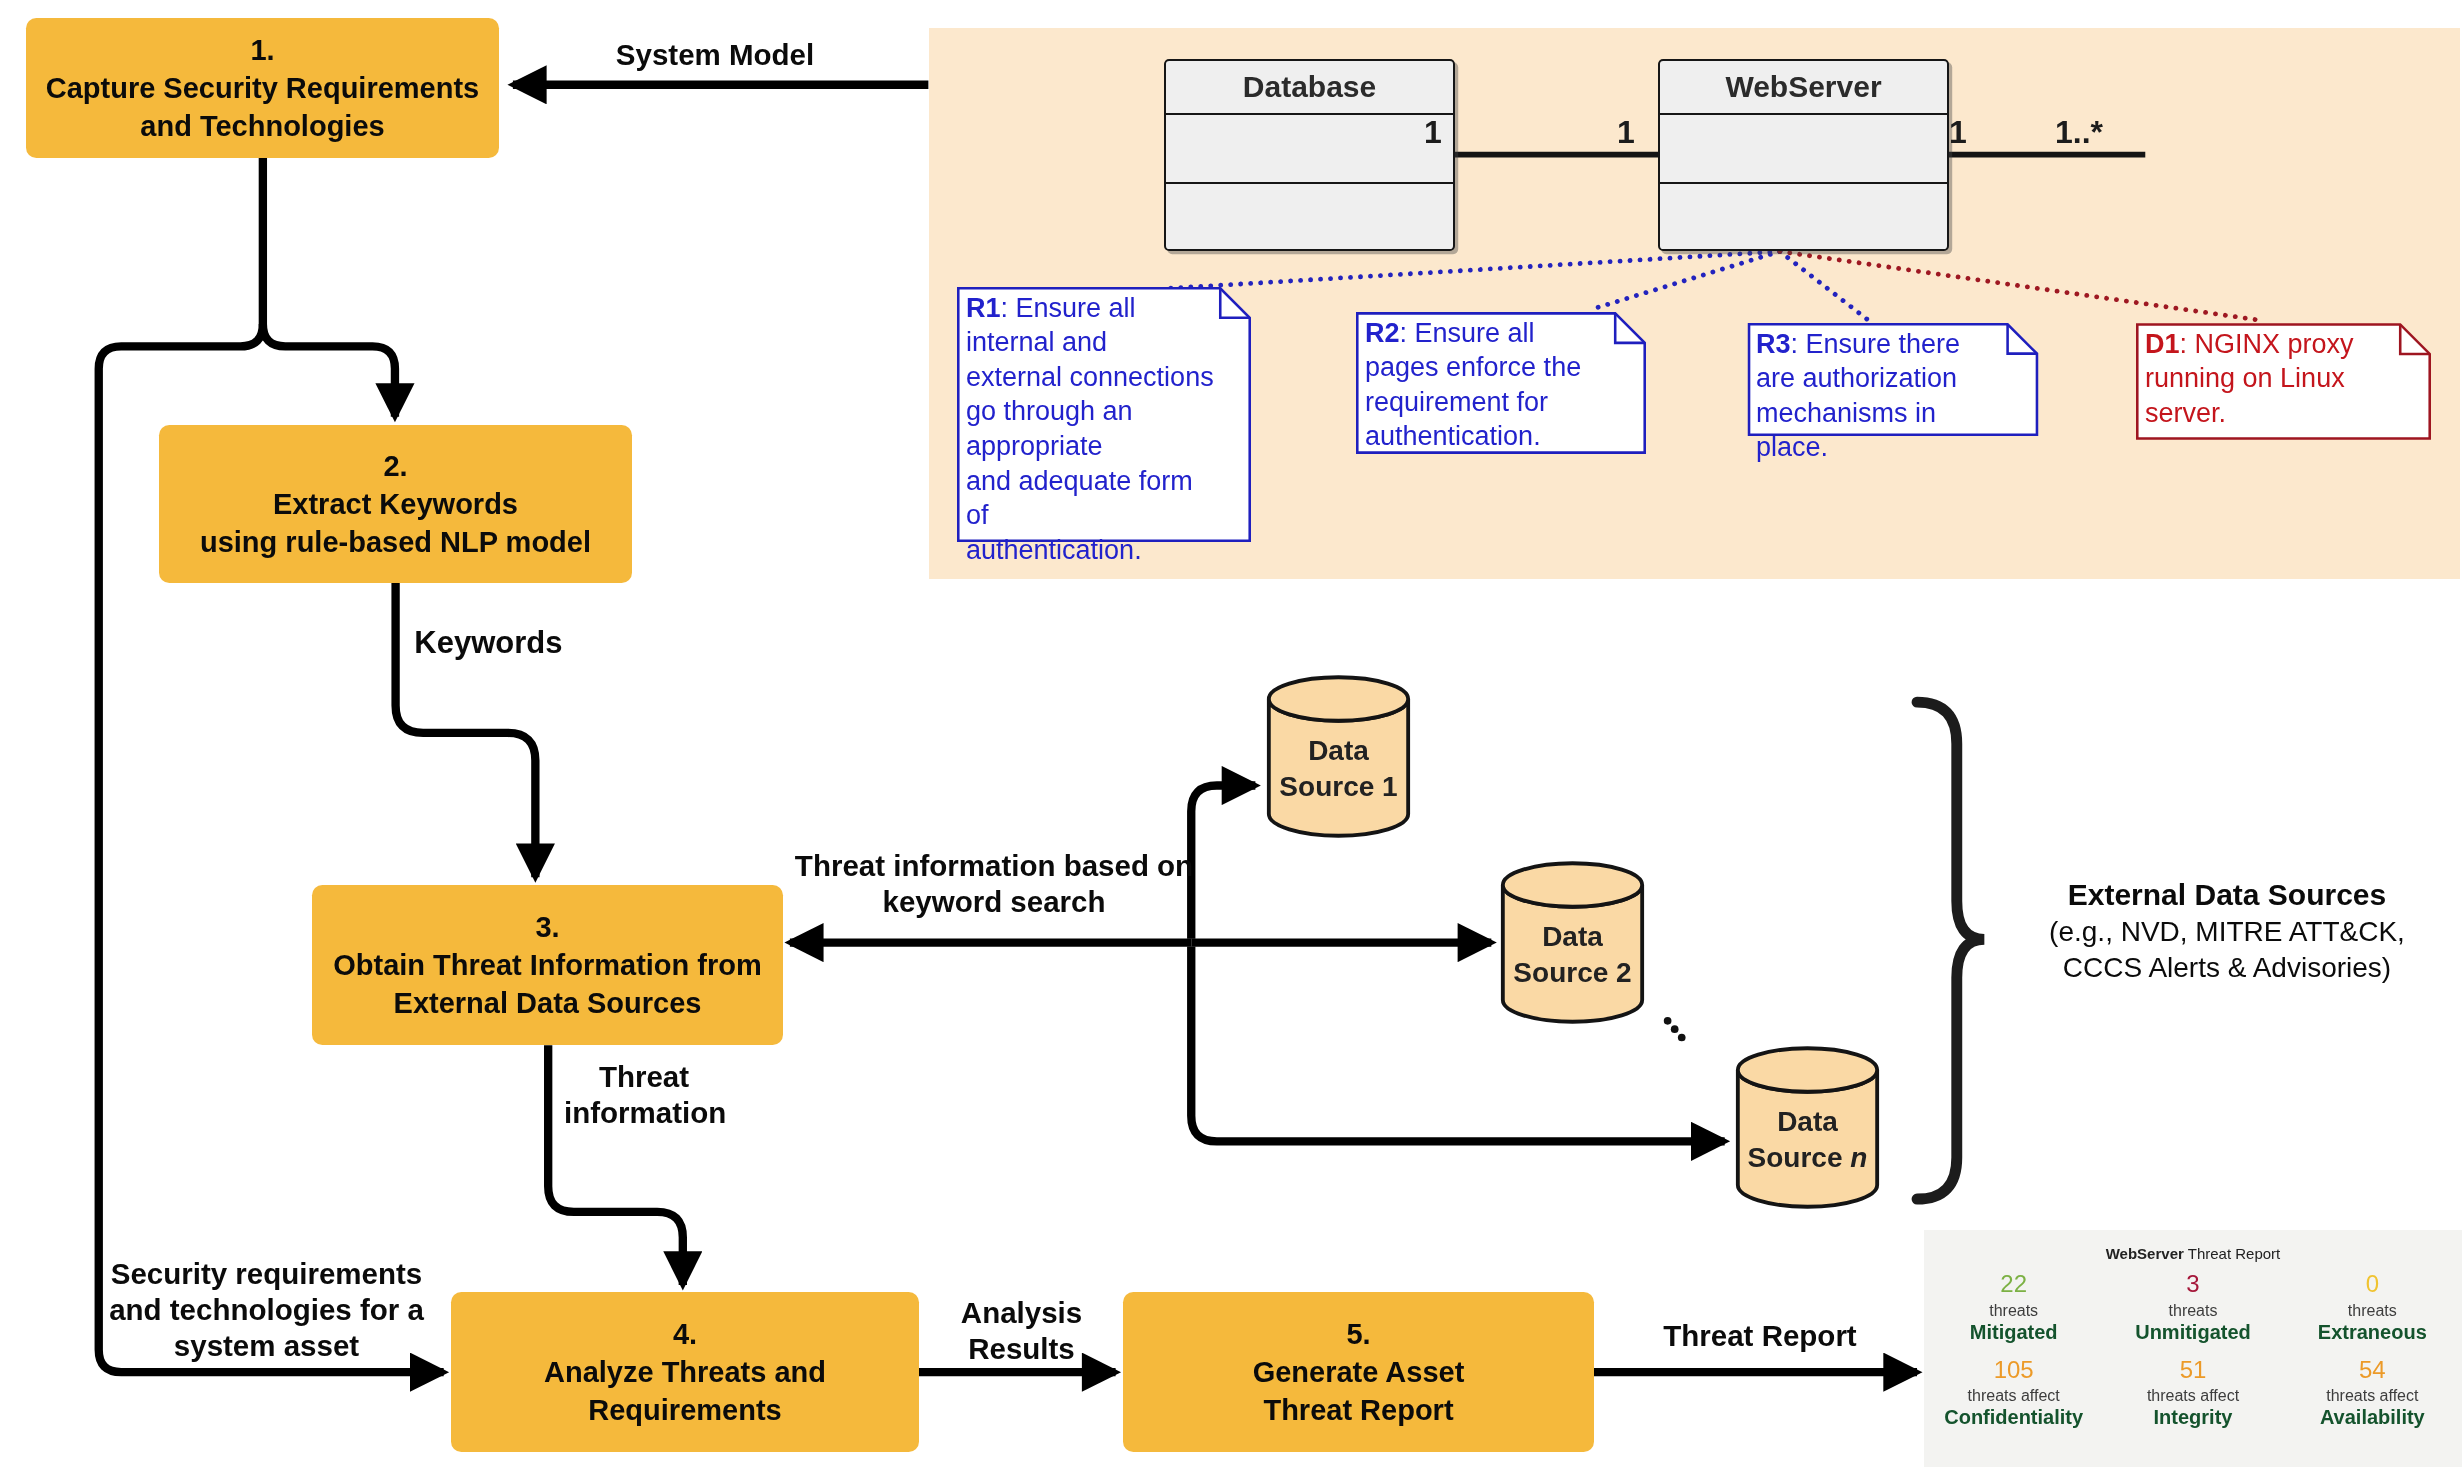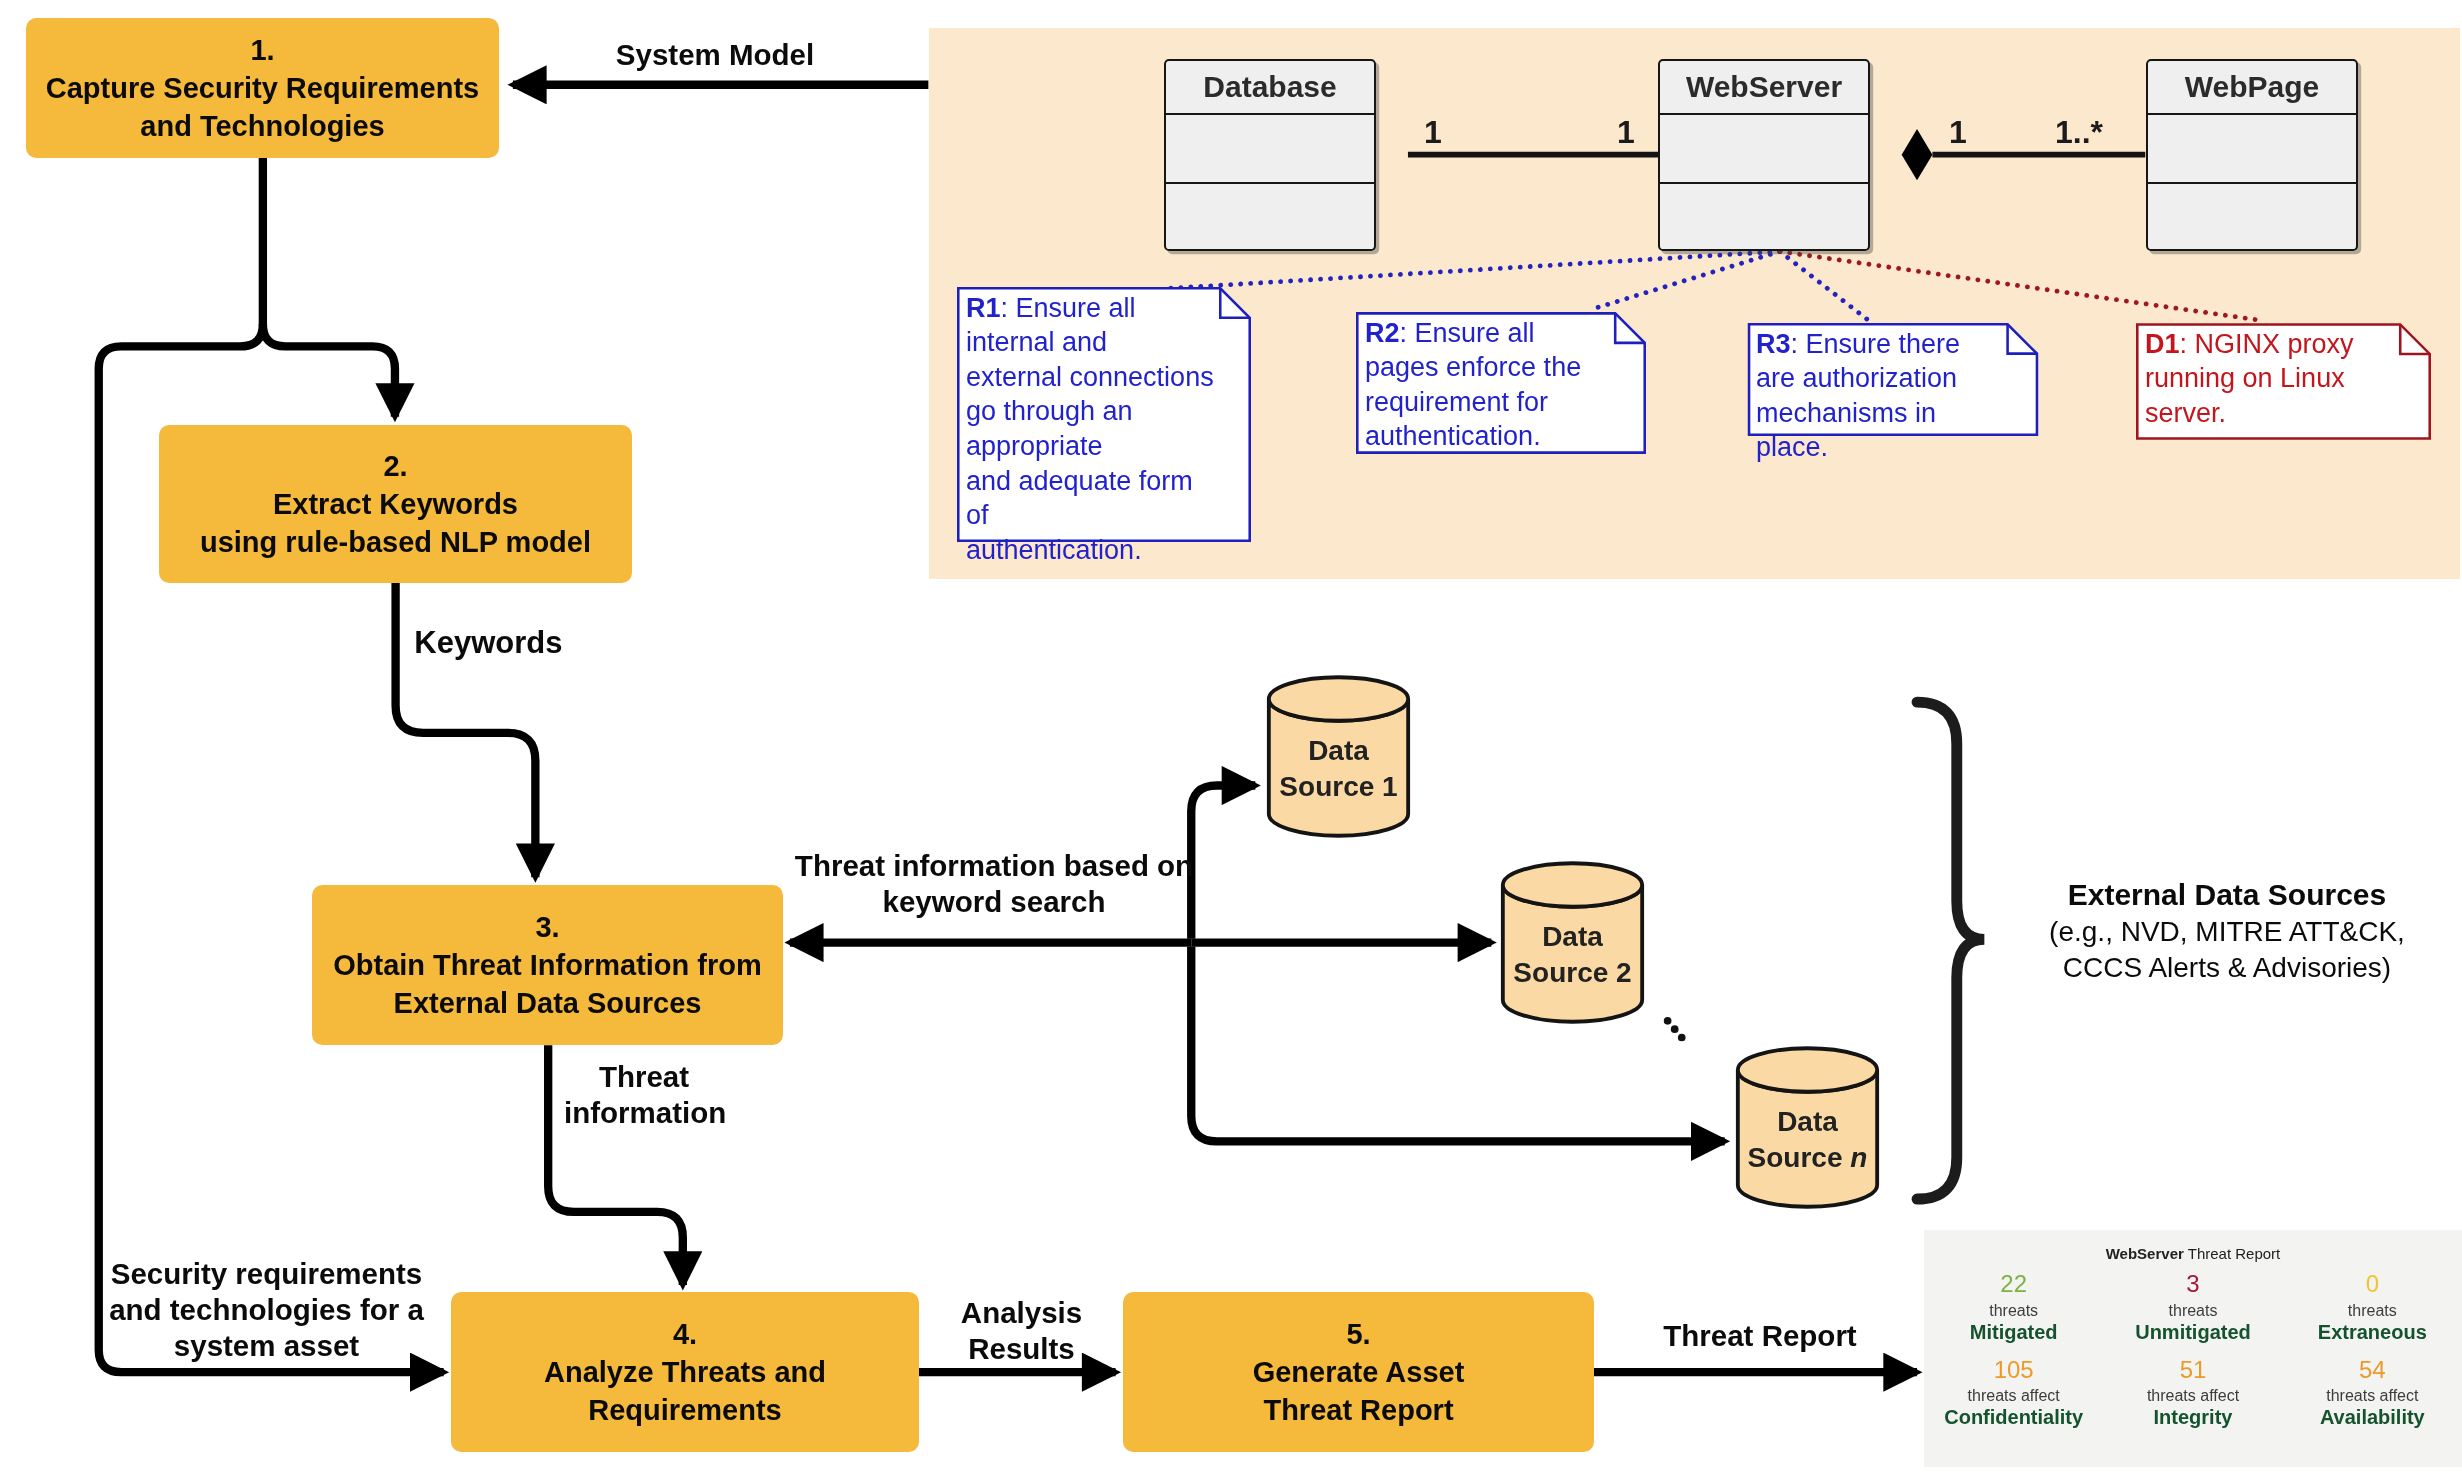--- a/index.html
+++ b/index.html
@@ -29,21 +29,21 @@
   .lbl-system-model{left:603px;top:37px;width:224px;}
   .lbl-secreq-top{left:282px;top:206px;width:462px;}
   .lbl-keywords{left:404px;top:624px;width:160px;font-size:31px;text-align:left;padding-left:10.3px;}
   .lbl-threatsearch{left:773px;top:848px;width:442px;}
   .lbl-threatinfo{left:564px;top:1059px;width:160px;}
   .lbl-secreq-left{left:103px;top:1256px;width:327px;}
   .lbl-analysis{left:948px;top:1295px;width:147px;}
   .lbl-threatreport{left:1651px;top:1318px;width:218px;}
 
   
-  .uml{position:absolute;top:59px;width:212px;height:192px;background:#EFEFEF;
+  .uml{position:absolute;top:59px;width:291px;height:192px;background:#EFEFEF;
     border:2.6px solid #161616;border-radius:5.1px;box-sizing:border-box;
     box-shadow:3.2px 3.2px 0 rgba(70,70,70,.40);display:flex;flex-direction:column;}
   .uml .cname{height:52px;display:flex;align-items:center;justify-content:center;
     border-bottom:2.6px solid #161616;font-weight:bold;font-size:30px;color:#2b2b2b;}
   .uml .attrs{height:67px;border-bottom:2.6px solid #161616;}
   .uml .ops{flex:1;}
   .uml-db{left:1164px;} .uml-ws{left:1658px;} .uml-wp{left:2146px;}
   .mult{position:absolute;font-size:32px;font-weight:bold;color:#1c1c1c;}
 
   
@@ -162,25 +162,20 @@
     <div class="uml uml-db">
       <div class="cname">Database</div>
       <div class="attrs"></div>
       <div class="ops"></div>
     </div>
     <div class="uml uml-ws">
       <div class="cname">WebServer</div>
       <div class="attrs"></div>
       <div class="ops"></div>
     </div>
-    <div class="uml uml-wp">
-      <div class="cname">WebPage</div>
-      <div class="attrs"></div>
-      <div class="ops"></div>
-    </div>
 
     <div class="mult" style="left:1424px;top:114px;">1</div>
     <div class="mult" style="left:1617px;top:114px;">1</div>
     <div class="mult" style="left:1949px;top:114px;">1</div>
     <div class="mult" style="left:2055px;top:114px;">1..*</div>
 
     <div class="note" style="left:957px;top:287px;width:294px;height:255px;">
       <svg width="294" height="255" viewBox="0 0 459 398">
         <path d="M2,2 L411,2 L457,48 L457,396 L2,396 Z" fill="#ffffff" stroke-width="4" stroke="#1F1FBE"></path>
         <path d="M411,2 L411,48 L457,48" fill="none" stroke-width="4" stroke="#1F1FBE"></path>

